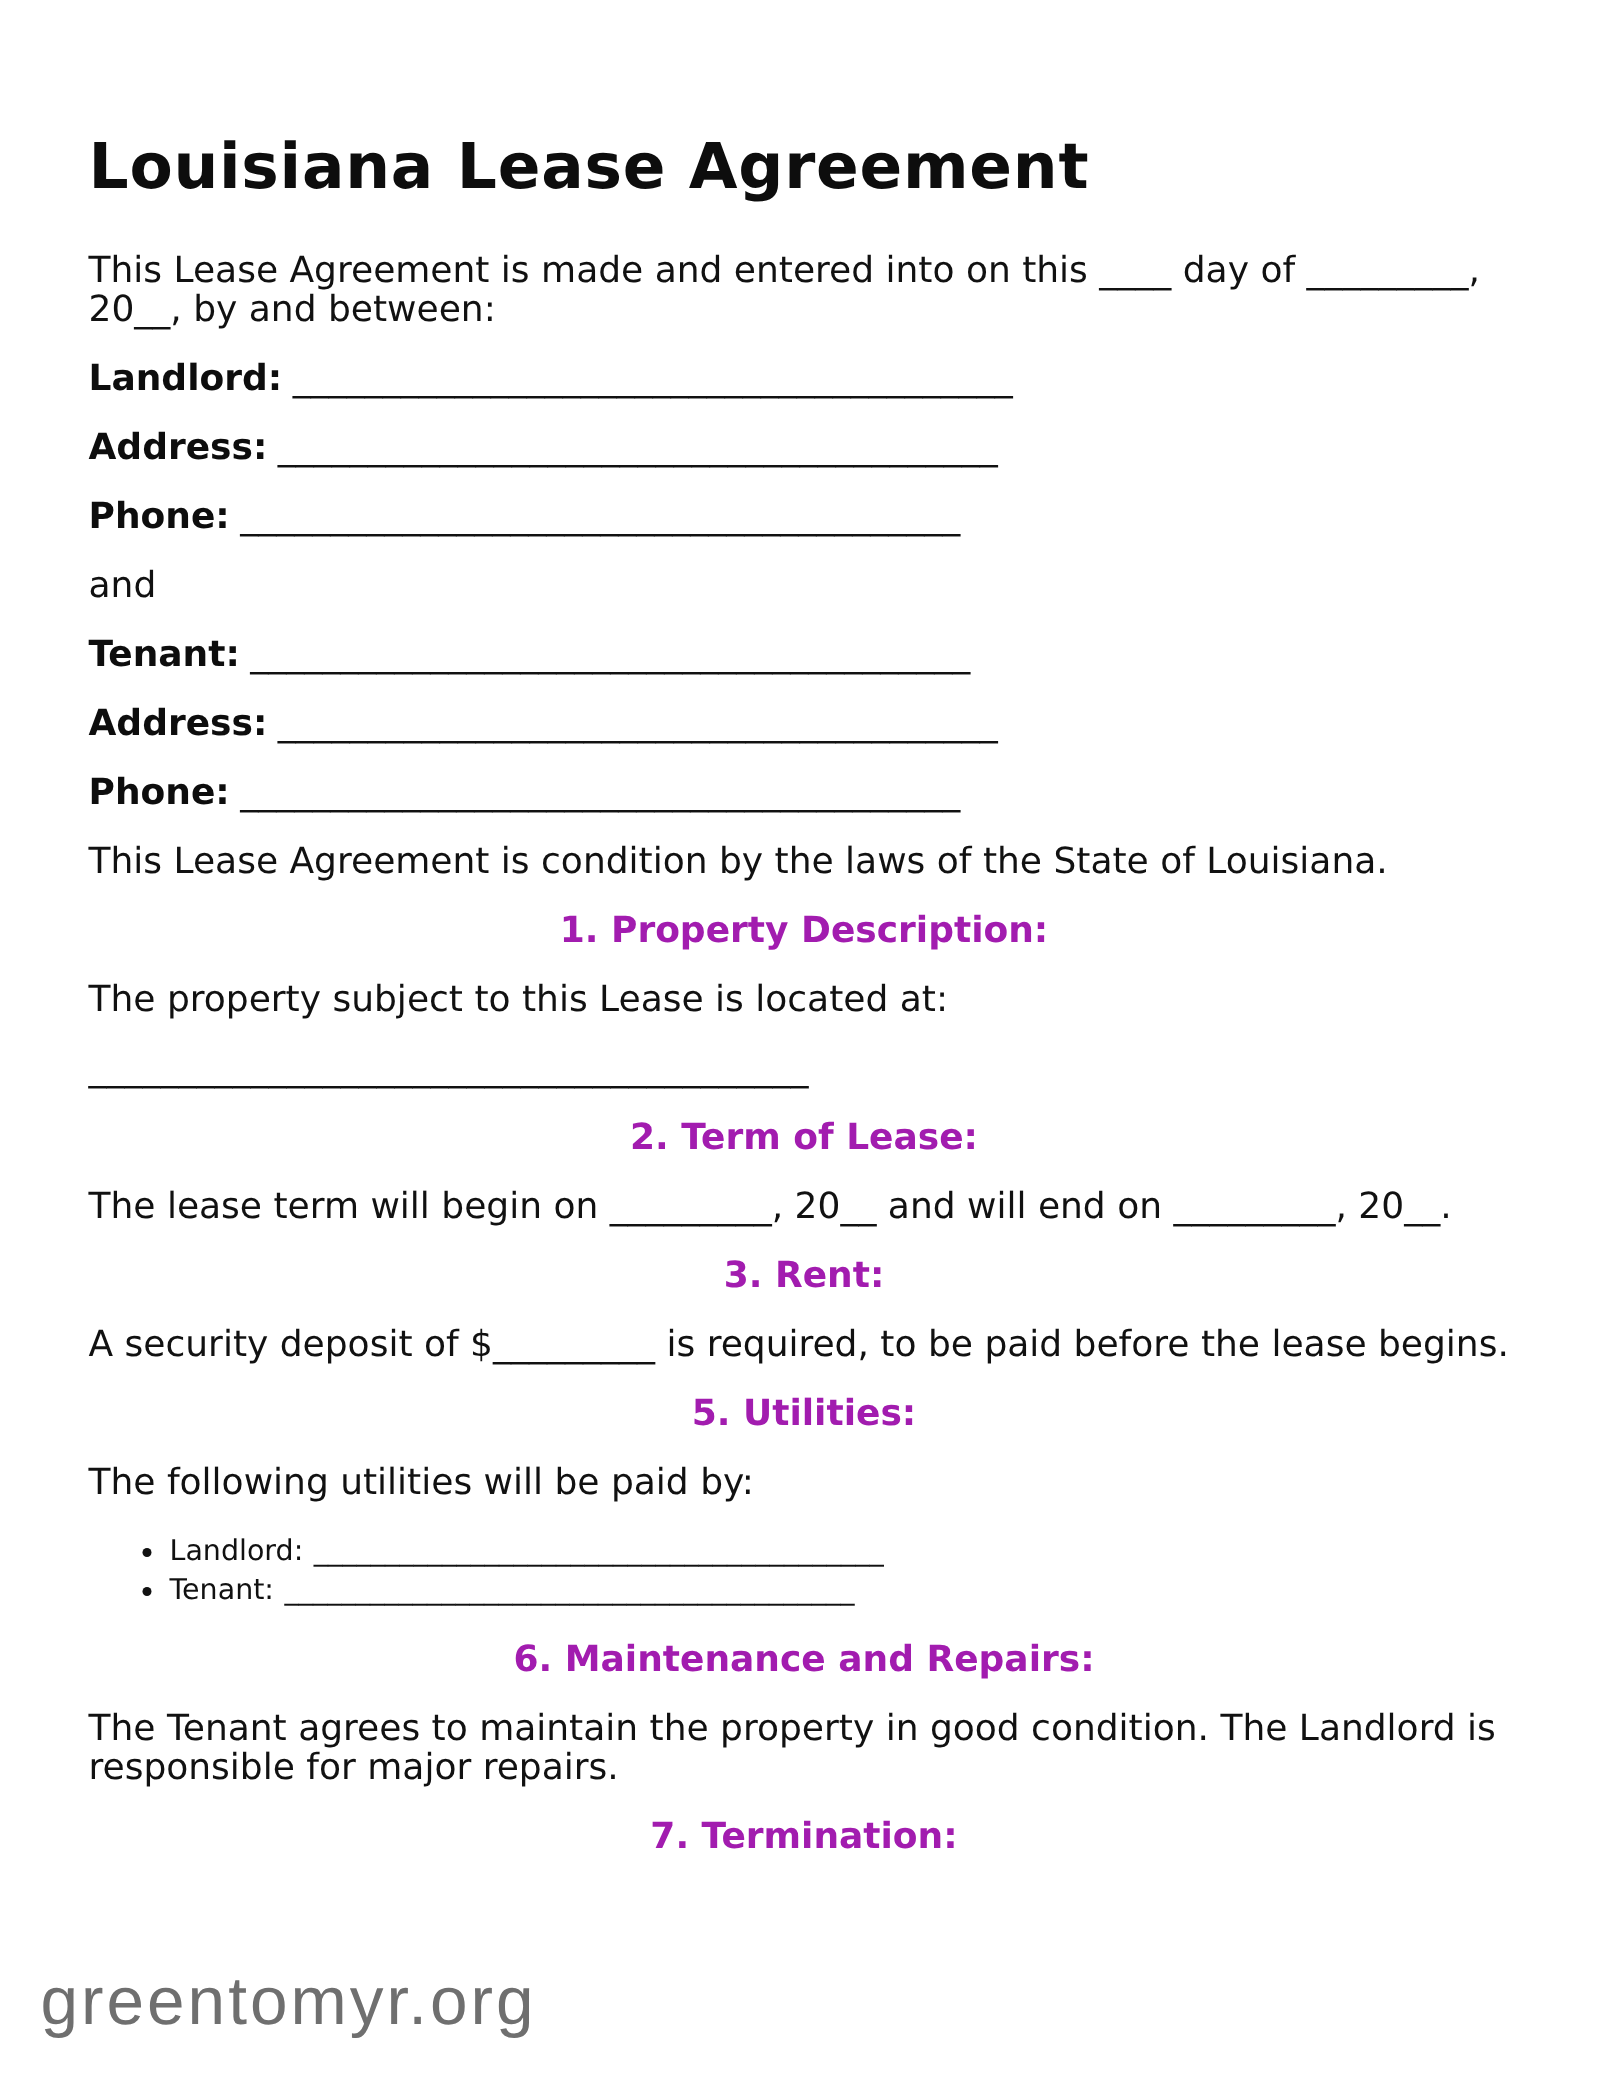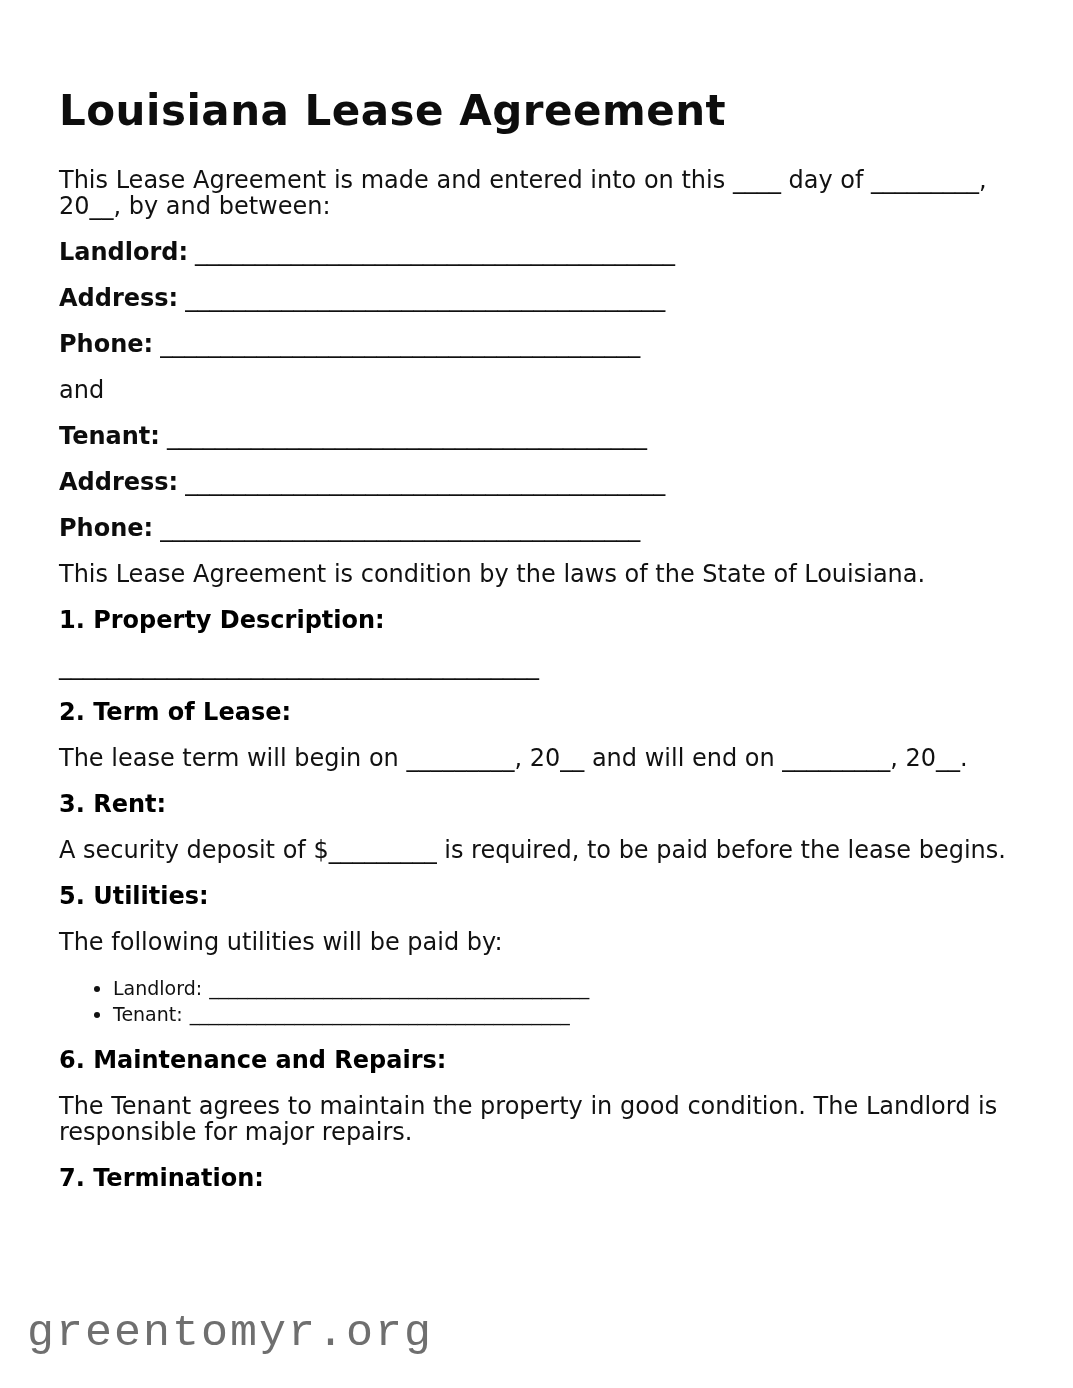--- a/index.html
+++ b/index.html
@@ -25,37 +25,38 @@
     color:#0d0d0d;
     letter-spacing:0.5px;
   }
   p{
     font-size:24px;
     line-height:26px;
     margin:0 0 20px 0;
   }
   p.heading{
     font-weight:bold;
-    color:#000000;
+    color:#a21caf;
+    text-align:center;
   }
   .field-label{font-weight:bold;color:#0d0d0d;}
   .blank{margin-left:7px;white-space:nowrap;}
   ul.utilities{
     margin:0 0 20px 0;
     padding-left:54px;
     font-size:19px;
     line-height:26px;
     list-style:disc outside;
   }
   ul.utilities li{margin:0;padding:0;}
   .watermark{
     position:absolute;
     left:27px;
     top:1308px;
-    font-family:Liberation Mono, monospace;
+    font-family:Liberation Sans, sans-serif;
     font-size:45px;
     line-height:52px;
     color:#6f6f6f;
     letter-spacing:2px;
   }
 </style>
 </head>
 <body>
 
 <div class="page">
@@ -74,20 +75,21 @@
 
   <p><span class="field-label">Tenant:</span><span class="blank">________________________________________</span></p>
 
   <p><span class="field-label">Address:</span><span class="blank">________________________________________</span></p>
 
   <p><span class="field-label">Phone:</span><span class="blank">________________________________________</span></p>
 
   <p>This Lease Agreement is condition by the laws of the State of Louisiana.</p>
 
   <p class="heading">1. Property Description:</p>
+  <p>The property subject to this Lease is located at:</p>
   <p>________________________________________</p>
 
   <p class="heading">2. Term of Lease:</p>
   <p>The lease term will begin on _________, 20__ and will end on _________, 20__.</p>
 
   <p class="heading">3. Rent:</p>
 
   <p>A security deposit of $_________ is required, to be paid before the lease begins.</p>
 
   <p class="heading">5. Utilities:</p>

